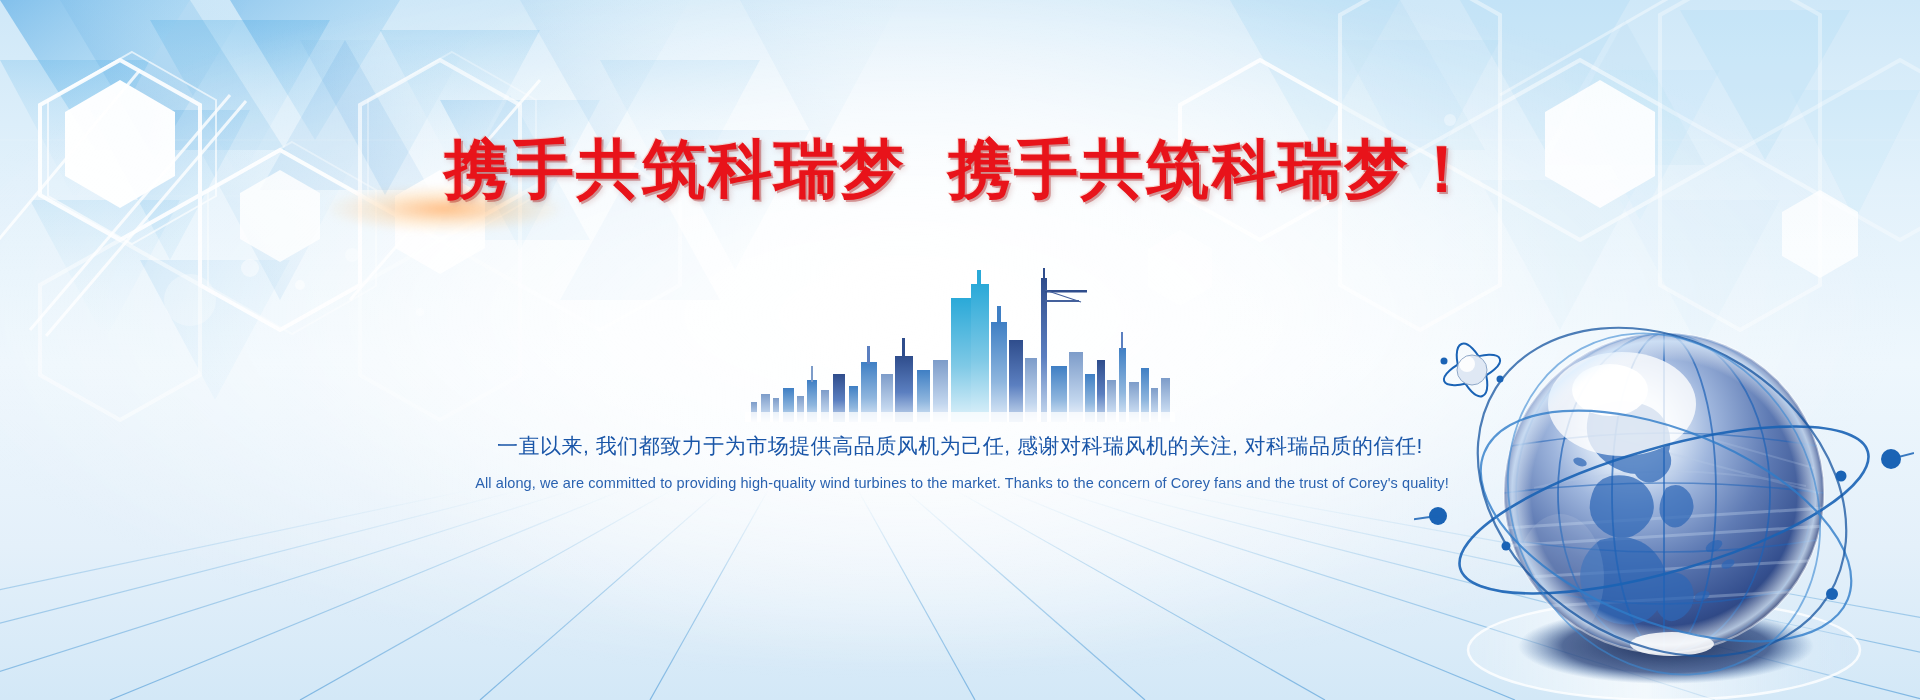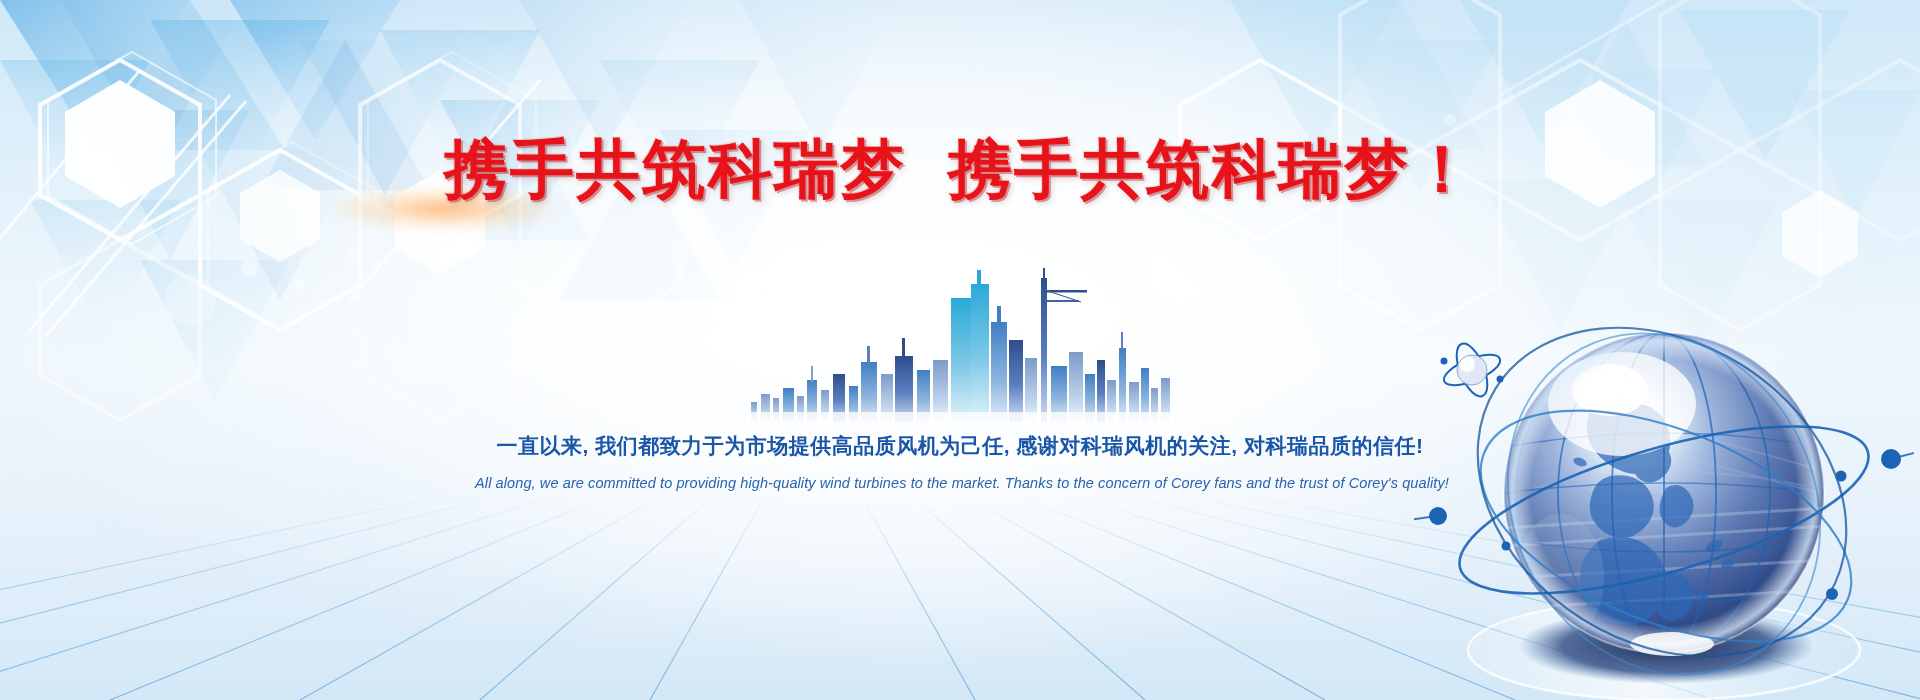--- a/index.html
+++ b/index.html
@@ -52,34 +52,33 @@
 
   
   .city { position:absolute; left:745px; top:262px; width:430px; height:160px; pointer-events:none; }
 
   
   #sub-cn {
     position:absolute;
     left:0; right:0; top:432px;
     text-align:center;
     font-size:21px;
-    font-weight:bold;
+    font-weight:normal;
     color:#1a56a8;
     letter-spacing:0.5px;
     white-space:nowrap;
   }
   #sub-en {
     position:absolute;
     left:4px; right:0; top:475px;
     text-align:center;
     font-size:14.5px;
     color:#2a62b0;
     letter-spacing:0.1px;
     white-space:nowrap;
-    font-style:italic;
   }
 
   
   .globe-wrap { position:absolute; right:6px; bottom:-18px; width:500px; height:440px; pointer-events:none; }
 </style>
 </head>
 <body>
 
 <div id="banner">
 

